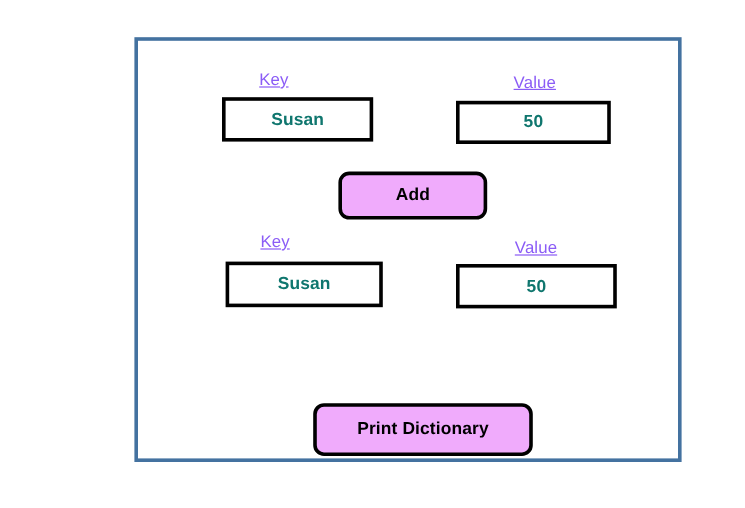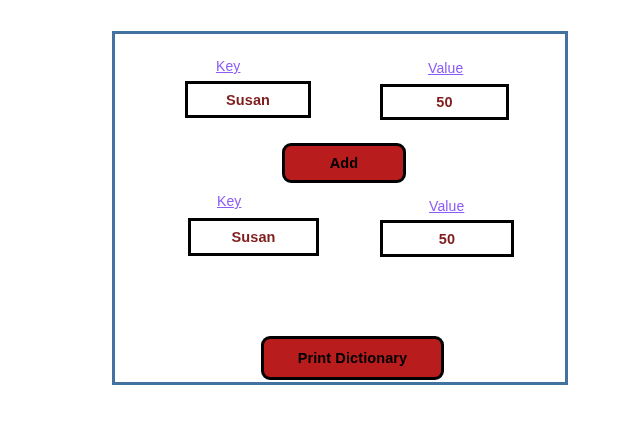--- a/index.html
+++ b/index.html
@@ -39,30 +39,30 @@
   .text-input {
     position: absolute;
     box-sizing: border-box;
     border: 3px solid #000000;
     background: #ffffff;
     display: flex;
     align-items: center;
     justify-content: center;
     font-size: 14.5px;
     font-weight: bold;
-    color: #7f1d1d;
+    color: #0f766e;
     letter-spacing: 0.1px;
   }
 
   .action-button {
     position: absolute;
     box-sizing: border-box;
     border: 3px solid #000000;
     border-radius: 9px;
-    background: #b91c1c;
+    background: #f0abfc;
     display: flex;
     align-items: center;
     justify-content: center;
     font-size: 14.5px;
     font-weight: bold;
     color: #000000;
     letter-spacing: 0.1px;
     cursor: pointer;
   }
 

